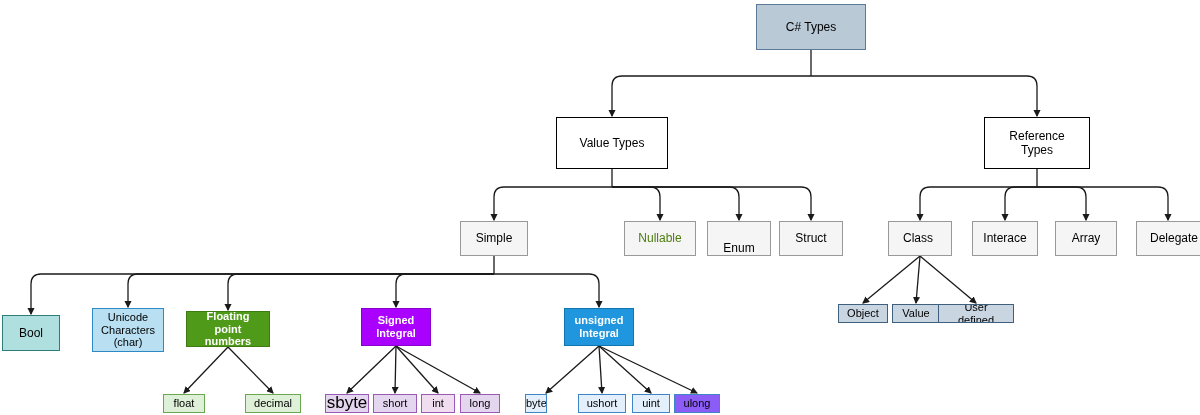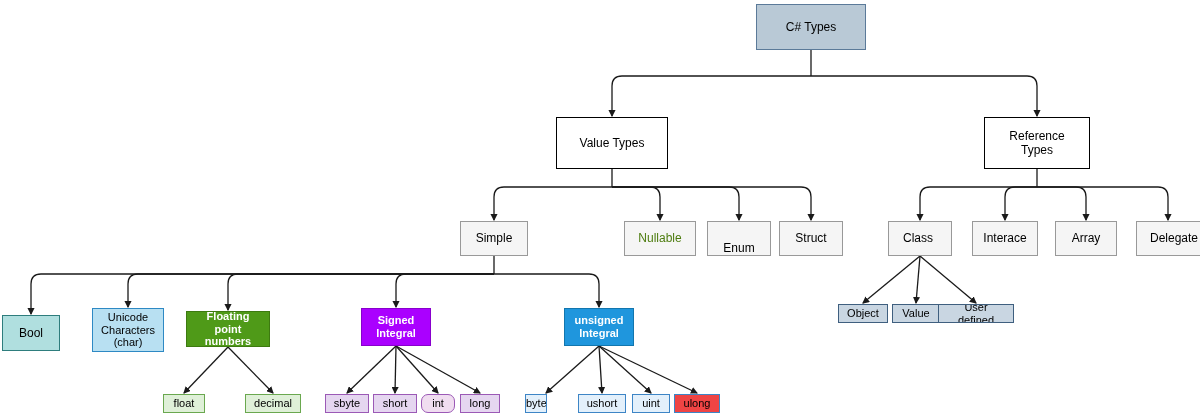--- a/index.html
+++ b/index.html
@@ -146,38 +146,38 @@
       </div>
       <div class="node" style="left: 564px; top: 308px; width: 70px; height: 38px; background: rgb(31, 150, 221); border-color: rgb(18, 118, 174); color: rgb(255, 255, 255); font-weight: 700; font-size: 11px;">
         <span class="lbl">unsigned<br>Integral</span>
       </div>
       <div class="node" style="left: 163px; top: 394px; width: 42px; height: 19px; background: rgb(223, 240, 216); border-color: rgb(106, 168, 79); color: rgb(0, 0, 0); font-weight: 400; font-size: 11px;">
         <span class="lbl">float</span>
       </div>
       <div class="node" style="left: 245px; top: 394px; width: 56px; height: 19px; background: rgb(223, 240, 216); border-color: rgb(106, 168, 79); color: rgb(0, 0, 0); font-weight: 400; font-size: 11px;">
         <span class="lbl">decimal</span>
       </div>
-      <div class="node" style="left: 325px; top: 394px; width: 44px; height: 19px; background: rgb(229, 214, 240); border-color: rgb(155, 89, 182); color: rgb(0, 0, 0); font-weight: 400; font-size: 11px;">
+      <div class="node" style="left: 325px; top: 394px; width: 44px; height: 19px; background: rgb(229, 214, 240); border-color: rgb(155, 89, 182); color: rgb(0, 0, 0); font-weight: 400; font-size: 17px;">
         <span class="lbl">sbyte</span>
       </div>
       <div class="node" style="left: 373px; top: 394px; width: 44px; height: 19px; background: rgb(229, 214, 240); border-color: rgb(155, 89, 182); color: rgb(0, 0, 0); font-weight: 400; font-size: 11px;">
         <span class="lbl">short</span>
       </div>
-      <div class="node" style="left: 421px; top: 394px; width: 34px; height: 19px; background: rgb(240, 221, 240); border-color: rgb(155, 89, 182); color: rgb(0, 0, 0); font-weight: 400; font-size: 11px; border-radius: 7px;">
+      <div class="node" style="left: 421px; top: 394px; width: 34px; height: 19px; background: rgb(240, 221, 240); border-color: rgb(155, 89, 182); color: rgb(0, 0, 0); font-weight: 400; font-size: 11px;">
         <span class="lbl">int</span>
       </div>
       <div class="node" style="left: 460px; top: 394px; width: 40px; height: 19px; background: rgb(229, 214, 240); border-color: rgb(155, 89, 182); color: rgb(0, 0, 0); font-weight: 400; font-size: 11px;">
         <span class="lbl">long</span>
       </div>
       <div class="node" style="left: 525px; top: 394px; width: 22px; height: 19px; background: rgb(227, 240, 251); border-color: rgb(61, 133, 198); color: rgb(0, 0, 0); font-weight: 400; font-size: 11px;">
         <span class="lbl">byte</span>
       </div>
       <div class="node" style="left: 578px; top: 394px; width: 48px; height: 19px; background: rgb(227, 240, 251); border-color: rgb(61, 133, 198); color: rgb(0, 0, 0); font-weight: 400; font-size: 11px;">
         <span class="lbl">ushort</span>
       </div>
       <div class="node" style="left: 632px; top: 394px; width: 38px; height: 19px; background: rgb(227, 240, 251); border-color: rgb(61, 133, 198); color: rgb(0, 0, 0); font-weight: 400; font-size: 11px;">
         <span class="lbl">uint</span>
       </div>
-      <div class="node" style="left: 674px; top: 394px; width: 46px; height: 19px; background: #ef4444; border-color: rgb(61, 133, 198); color: rgb(0, 0, 0); font-weight: 400; font-size: 11px;">
+      <div class="node" style="left: 674px; top: 394px; width: 46px; height: 19px; background: #8b5cf6; border-color: rgb(61, 133, 198); color: rgb(0, 0, 0); font-weight: 400; font-size: 11px;">
         <span class="lbl">ulong</span>
       </div>
     </div>
 </div>
 
 </body></html>

